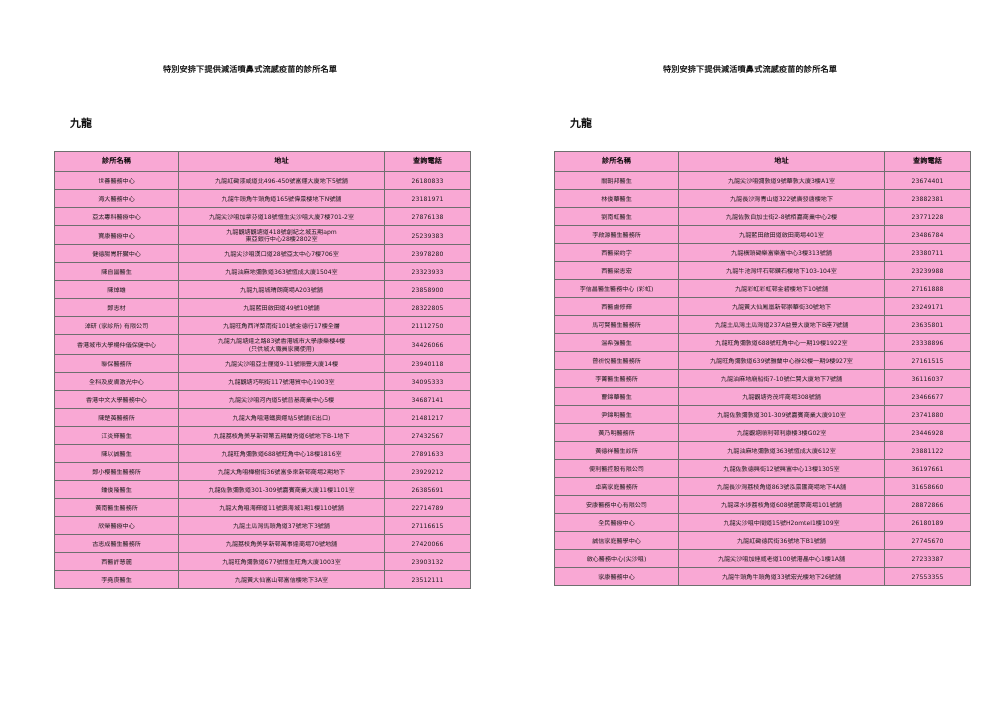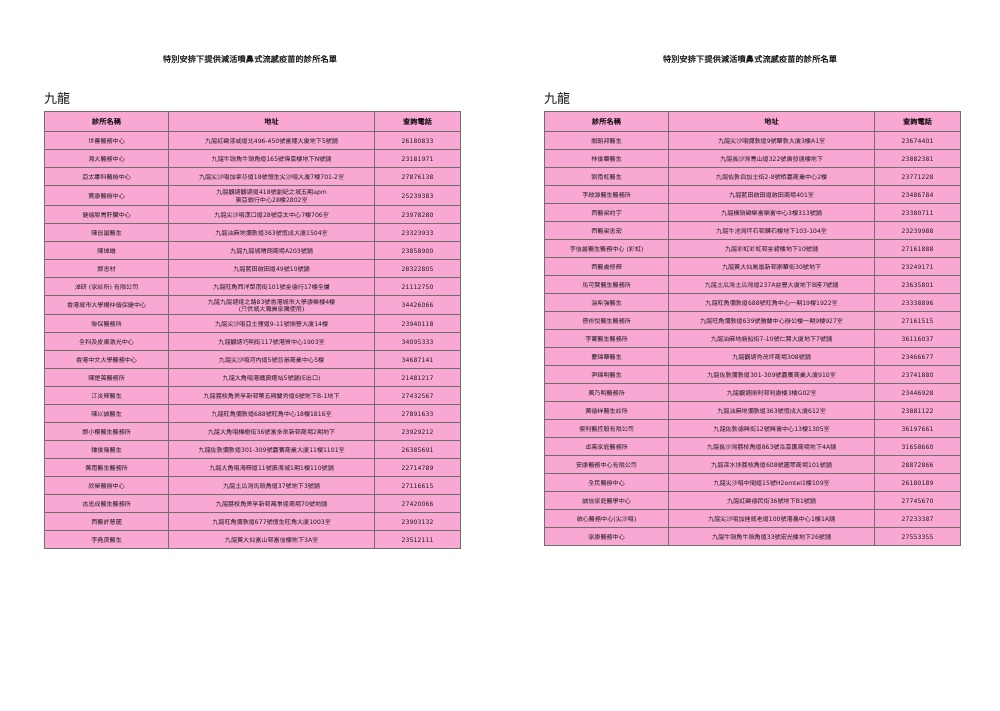--- a/index.html
+++ b/index.html
@@ -25,38 +25,38 @@
     justify-content: flex-start;
     background: #ffffff;
   }
 
   .page {
     width: 500px;
     height: 593px;
     background: #ffffff;
     box-sizing: border-box;
     position: relative;
-    padding: 2px;
+    padding: 12px;
   }
 
   .page-title {
     text-align: center;
     font-size: 8.2px;
     font-weight: bold;
     letter-spacing: 0.1px;
     margin: 0;
     padding-top: 53px;
     color: #111111;
     line-height: 1.1;
   }
 
   .region-heading {
-    font-size: 13px;
-    font-weight: normal;
-    margin: 0;
+    font-size: 11px;
+    font-weight: bold;
+    margin: 16px;
     padding-top: 28px;
     padding-left: 42px;
     padding-bottom: 5px;
     color: #111111;
     line-height: 1.1;
   }
 
   table.clinic-table {
     border-collapse: collapse;
     margin-left: 42px;

